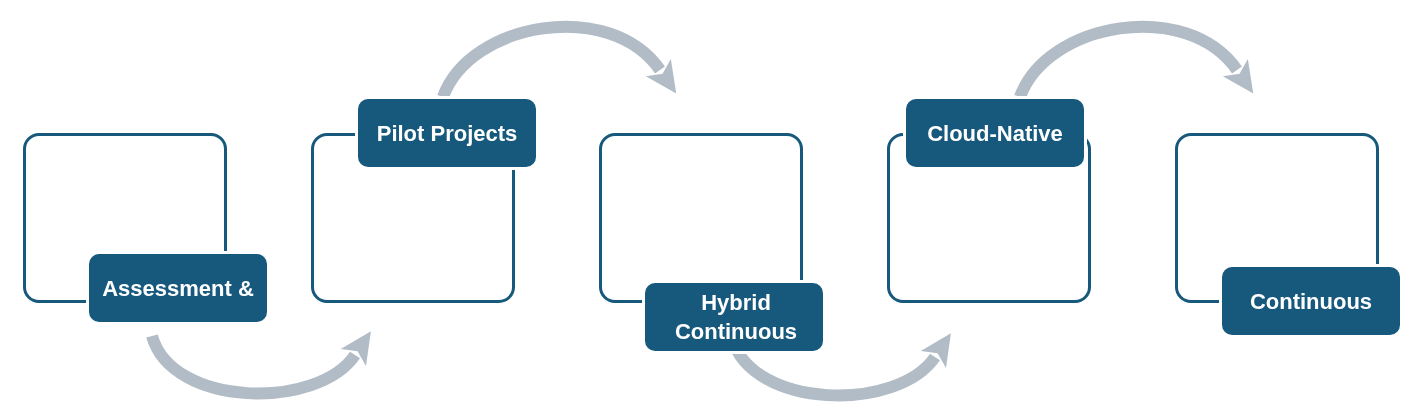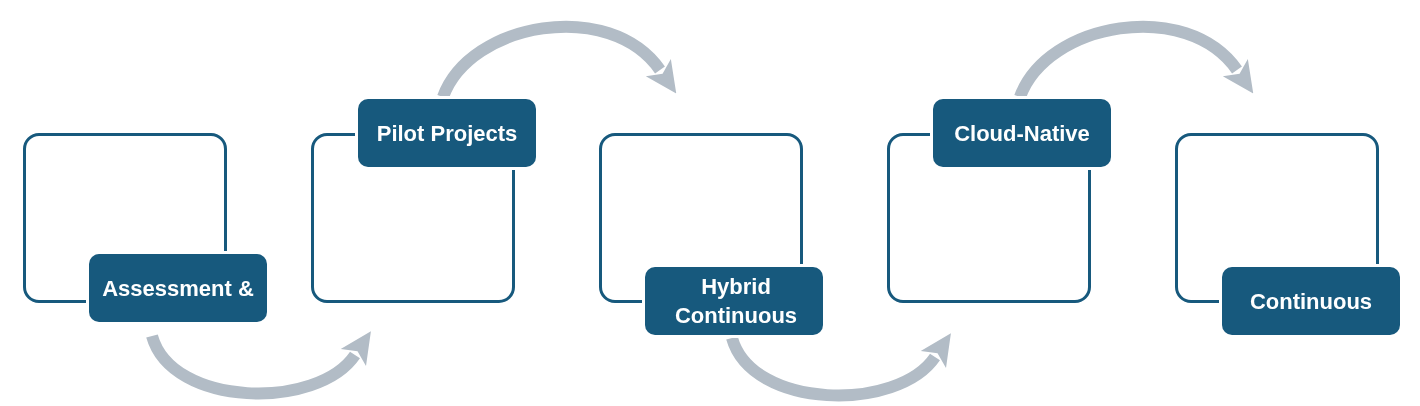--- a/index.html
+++ b/index.html
@@ -51,22 +51,22 @@
     text-align: center;
     display: flex;
     flex-direction: column;
     align-items: center;
     justify-content: center;
     box-sizing: border-box;
     padding: 2px 4px;
   }
   .pill-1 { left: 69px;   top: 254px; margin-left: 20px; }
   .pill-2 { left: 358px;  top: 99px;  }
-  .pill-3 { left: 645px;  top: 267px; padding-left: 8px; }
-  .pill-4 { left: 933px;  top: 99px; align-items: center;  }
+  .pill-3 { left: 645px;  top: 283px; padding-left: 8px; }
+  .pill-4 { left: 906px;  top: 99px; align-items: center;  }
   .pill-5 { left: 1222px; top: 267px; }
   .flow-arrow {
     fill: none;
     stroke: #b2bcc6;
     stroke-width: 12;
     stroke-linecap: butt;
   }
 </style>
 </head>
 <body>

